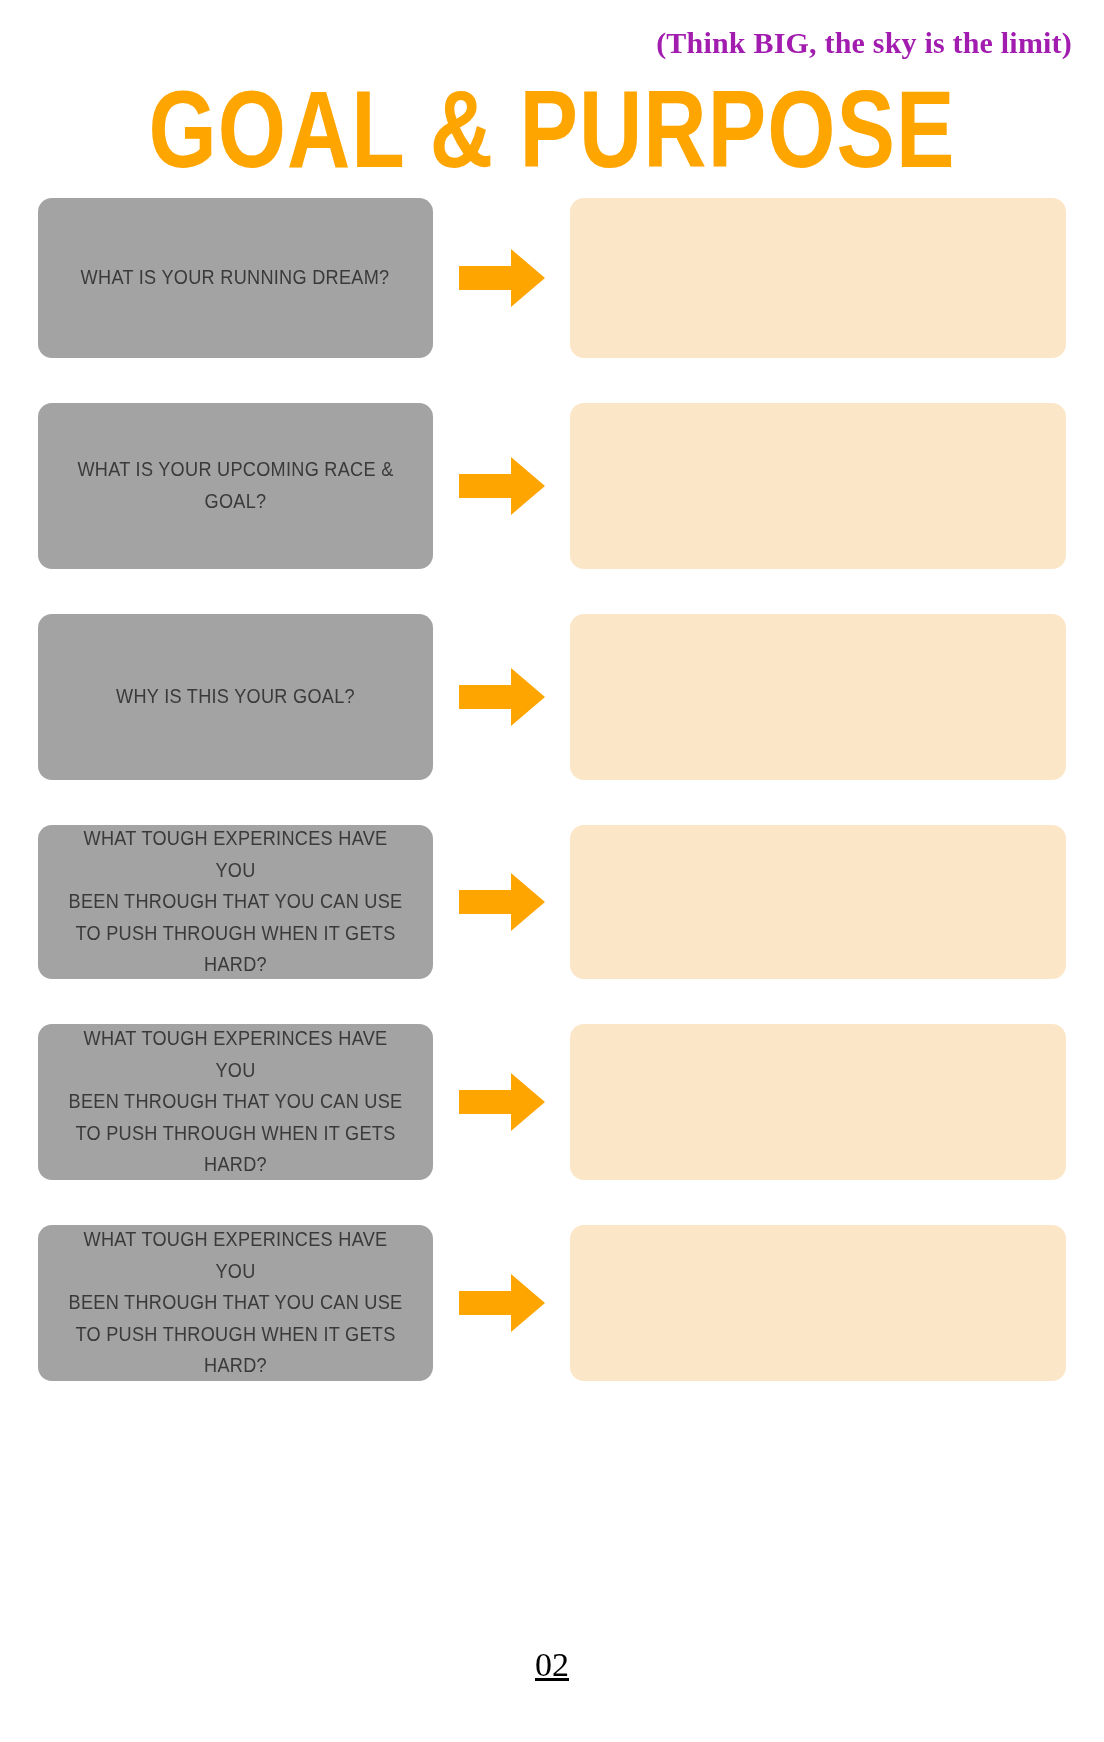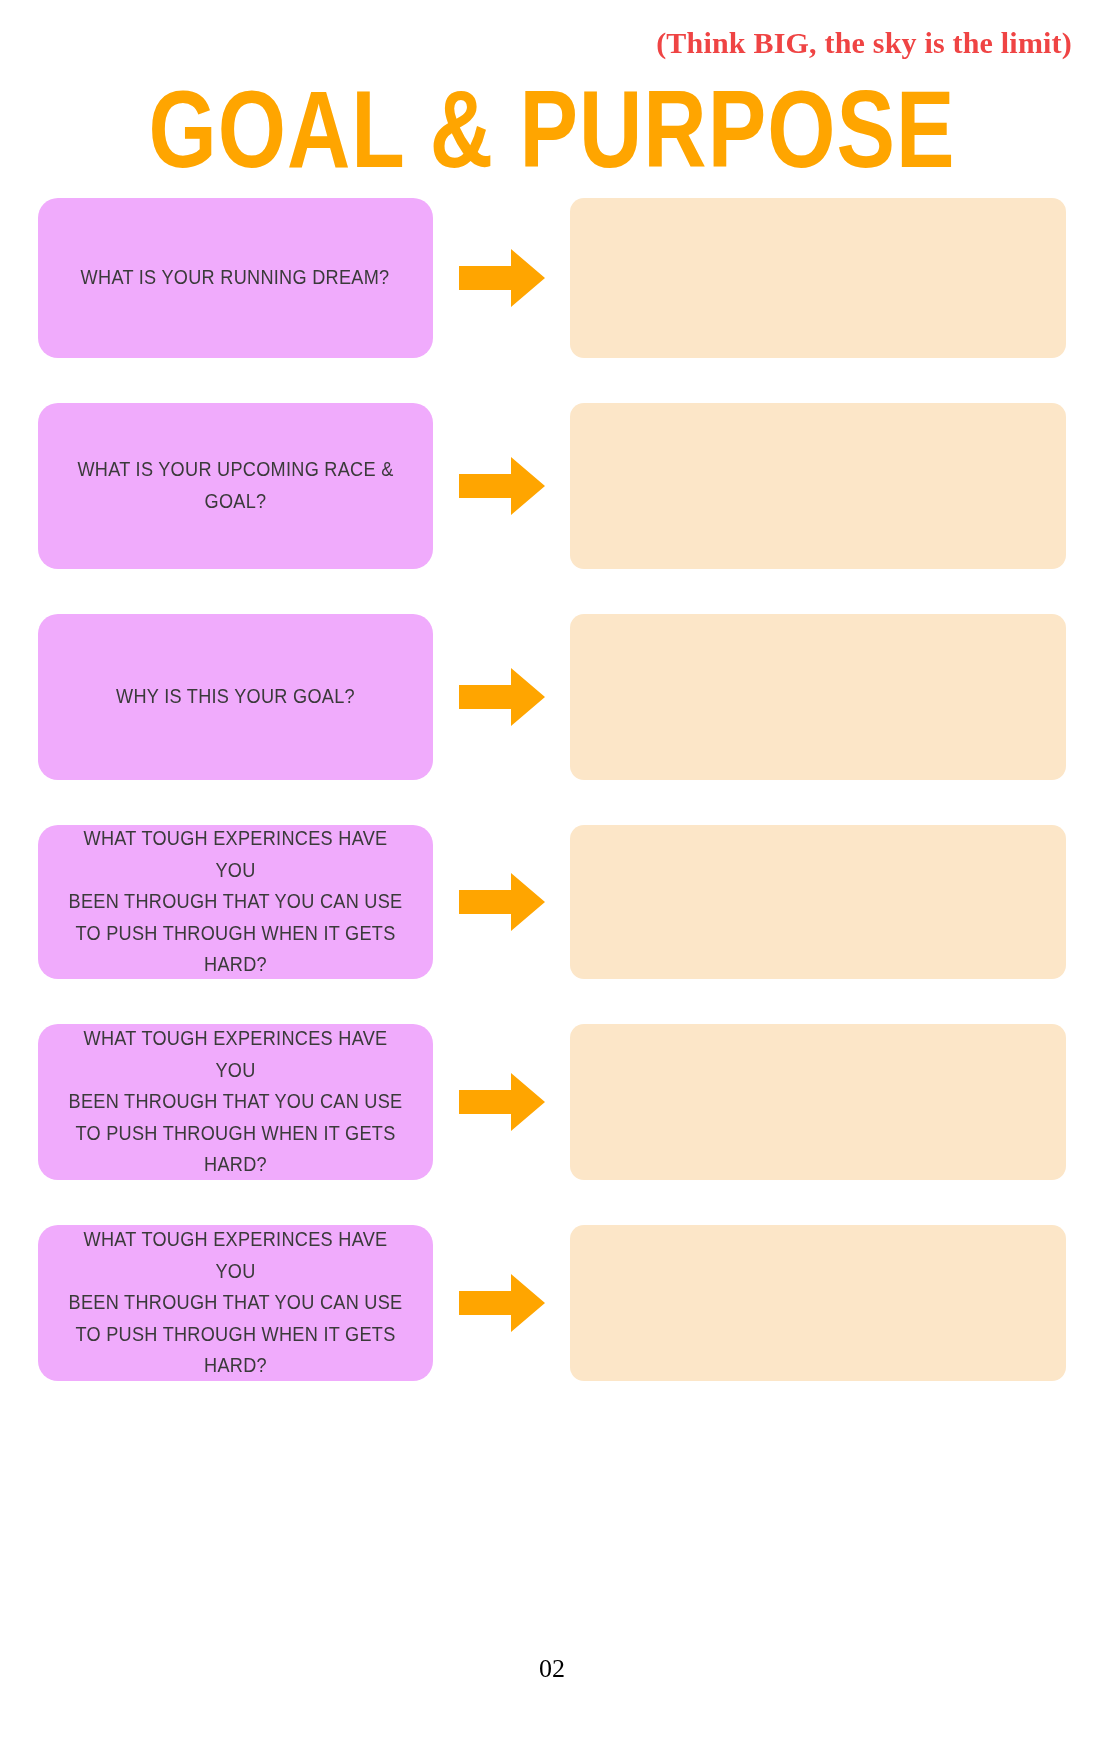--- a/index.html
+++ b/index.html
@@ -29,21 +29,21 @@
     height: 185px;
   }
 
   .subtitle {
     position: absolute;
     top: 26px;
     right: 32px;
     font-family: "Liberation Serif", "DejaVu Serif", serif;
     font-size: 30px;
     font-weight: 700;
-    color: #ef4444;
+    color: #a21caf;
     letter-spacing: 0.2px;
     white-space: nowrap;
   }
 
   .title {
     position: absolute;
     top: 74px;
     left: 0;
     width: 1104px;
     text-align: center;
@@ -70,22 +70,22 @@
     position: relative;
     display: flex;
     align-items: center;
     margin-bottom: 45px;
     padding: 0 38px;
   }
 
   .prompt-box {
     width: 395px;
     flex: 0 0 395px;
-    background: #f0abfc;
-    border-radius: 20px;
+    background: #a3a3a3;
+    border-radius: 14px;
     display: flex;
     align-items: center;
     justify-content: center;
     text-align: center;
     padding: 10px 14px;
   }
 
   .prompt-text {
     font-family: "Liberation Sans Narrow", "Liberation Sans", sans-serif;
     font-size: 19.5px;
@@ -137,22 +137,23 @@
   .row-h6 .answer-box { height: 156px; }
 
   
   .page-number {
     position: absolute;
     bottom: 58px;
     left: 0;
     width: 1104px;
     text-align: center;
     font-family: "Liberation Serif", "DejaVu Serif", serif;
-    font-size: 26px;
+    font-size: 34px;
     color: #000000;
+    text-decoration: underline;
   }
 </style>
 </head>
 <body>
 
 <div class="page">
 
   <div class="header">
     <div class="subtitle">(Think BIG, the sky is the limit)</div>
     <div class="title">GOAL &amp; PURPOSE</div>

